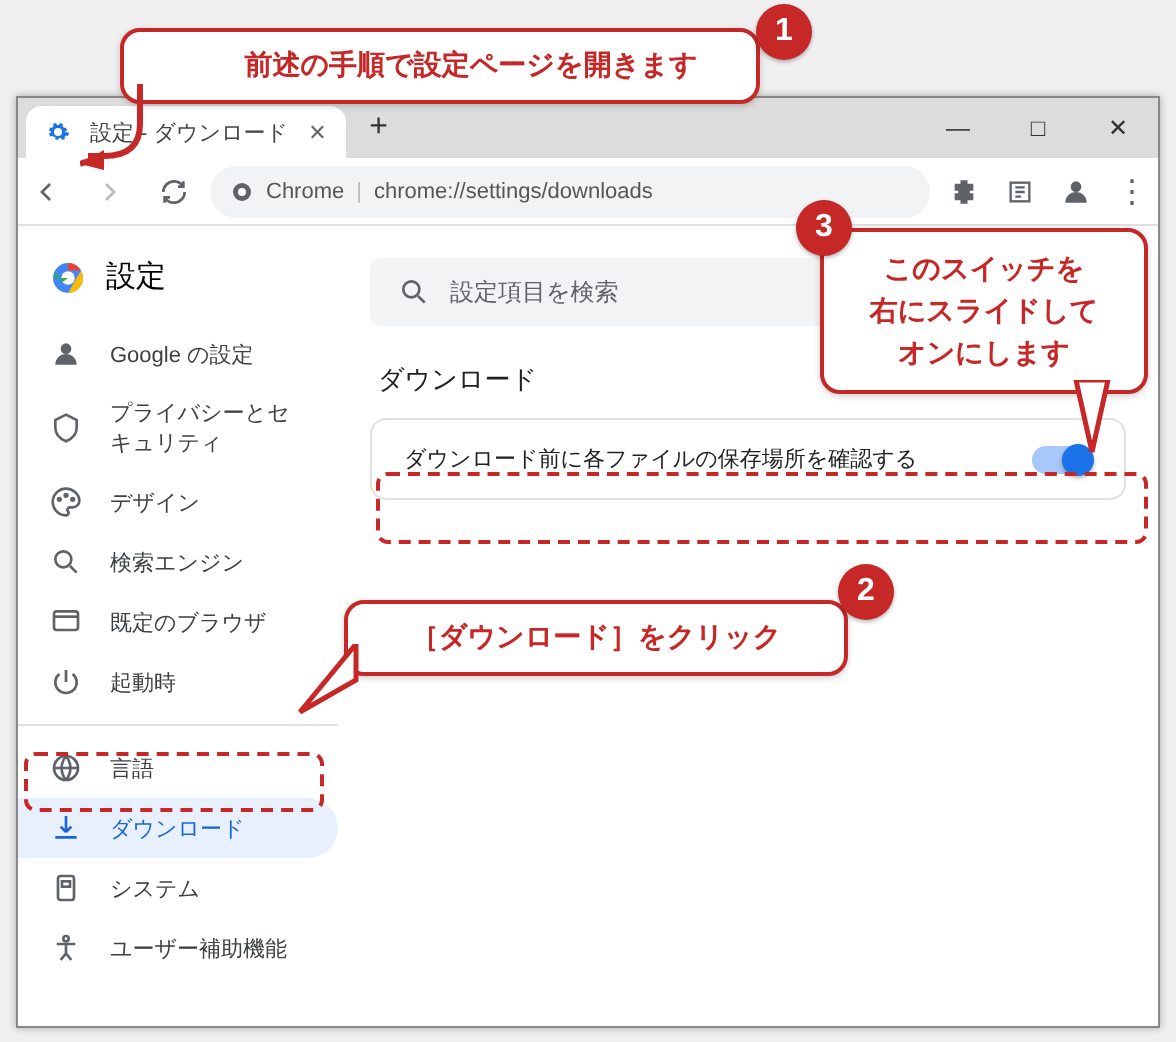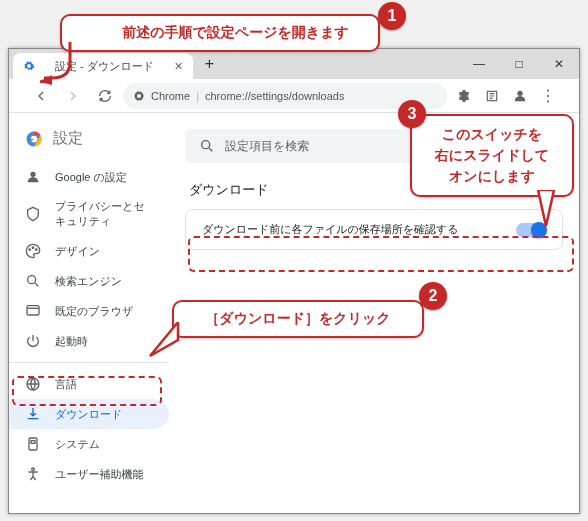--- a/index.html
+++ b/index.html
@@ -1,36 +1,36 @@
 <!DOCTYPE html>
 <html><head>
 <meta charset="utf-8">
 <style>
 * { margin:0; padding:0; box-sizing:border-box; font-family:"Meiryo","Hiragino Sans",sans-serif; }
 body { width:588px; height:521px; background:#f0f0f0; position:relative; overflow:hidden; }
 .container { position:absolute; left:8px; top:48px; width:572px; height:466px; background:#fff; border:1px solid #888; box-shadow:0 0 4px rgba(0,0,0,.3); }
 .titlebar { height:30px; background:#dcdcdc; display:flex; align-items:center; }
-.tab { background:#fff; height:26px; margin-top:4px; margin-left:4px; border-radius:8px 8px 0 0; display:flex; align-items:center; padding:12px 10px; font-size:11px; color:#444; gap:20px; min-width:120px; }
+.tab { background:#fff; height:26px; margin-top:4px; margin-left:4px; border-radius:8px 8px 0 0; display:flex; align-items:center; padding:12px 10px; font-size:11px; color:#444; gap:10px; min-width:120px; }
 .tab .gear { width:12px; height:12px; color:#1a73e8; }
 .tab .x { color:#666; font-size:11px; margin-left:auto; }
 .newtab { width:24px; height:24px; display:flex; align-items:center; justify-content:center; color:#333; font-size:16px; margin-left:4px; cursor:pointer; }
 .winbtns { margin-left:auto; display:flex; }
 .winbtns div { width:40px; height:30px; display:flex; align-items:center; justify-content:center; color:#333; font-size:12px; cursor:pointer; }
-.addrbar { height:34px; background:#fff; border-bottom:1px solid #e0e0e0; display:flex; align-items:center; padding:0 18px; gap:4px; }
+.addrbar { height:34px; background:#fff; border-bottom:1px solid #e0e0e0; display:flex; align-items:center; padding:0 0; gap:4px; }
 .navbtn { width:28px; height:28px; display:flex; align-items:center; justify-content:center; color:#5f6368; border-radius:50%; cursor:pointer; }
 .navbtn svg { width:16px; height:16px; }
 .omnibox { flex:1; height:26px; background:#f1f3f4; border-radius:13px; display:flex; align-items:center; padding:0 10px; font-size:11px; color:#555; gap:6px; }
 .lock { width:12px; height:12px; }
 .exticons { display:flex; gap:2px; }
 .exticons div { width:26px; height:26px; display:flex; align-items:center; justify-content:center; color:#5f6368; cursor:pointer; }
 .content { display:flex; height:calc(100% - 64px); }
 .sidebar { width:160px; padding:16px 0 0 0; }
 .brand { display:flex; align-items:center; gap:10px; padding:0 16px 14px; }
 .brand-logo { width:18px; height:18px; }
-.brand-title { font-size:15px; color:#737373; }
+.brand-title { font-size:15px; color:#000000; }
 .si { display:flex; align-items:center; gap:14px; padding:7px 16px; font-size:11px; color:#3c4043; cursor:pointer; border-radius:0 16px 16px 0; }
 .si.selected { background:#e8f0fe; color:#1967d2; }
 .si.selected .si-ic { color:#1967d2; }
 .si-ic { width:16px; height:16px; color:#5f6368; display:flex; align-items:center; justify-content:center; }
 .si-ic svg { width:16px; height:16px; }
 .divider { height:1px; background:#e0e0e0; margin:6px 0; }
 .main { flex:1; padding:16px 16px 0 16px; }
 .searchbox { height:34px; background:#f1f3f4; border-radius:6px; display:flex; align-items:center; padding:0 14px; gap:10px; font-size:12px; color:#5f6368; }
 .section-title { font-size:13px; color:#202124; margin:18px 0 10px 4px; }
 .card { border:1px solid #e0e0e0; border-radius:8px; padding:0; }

